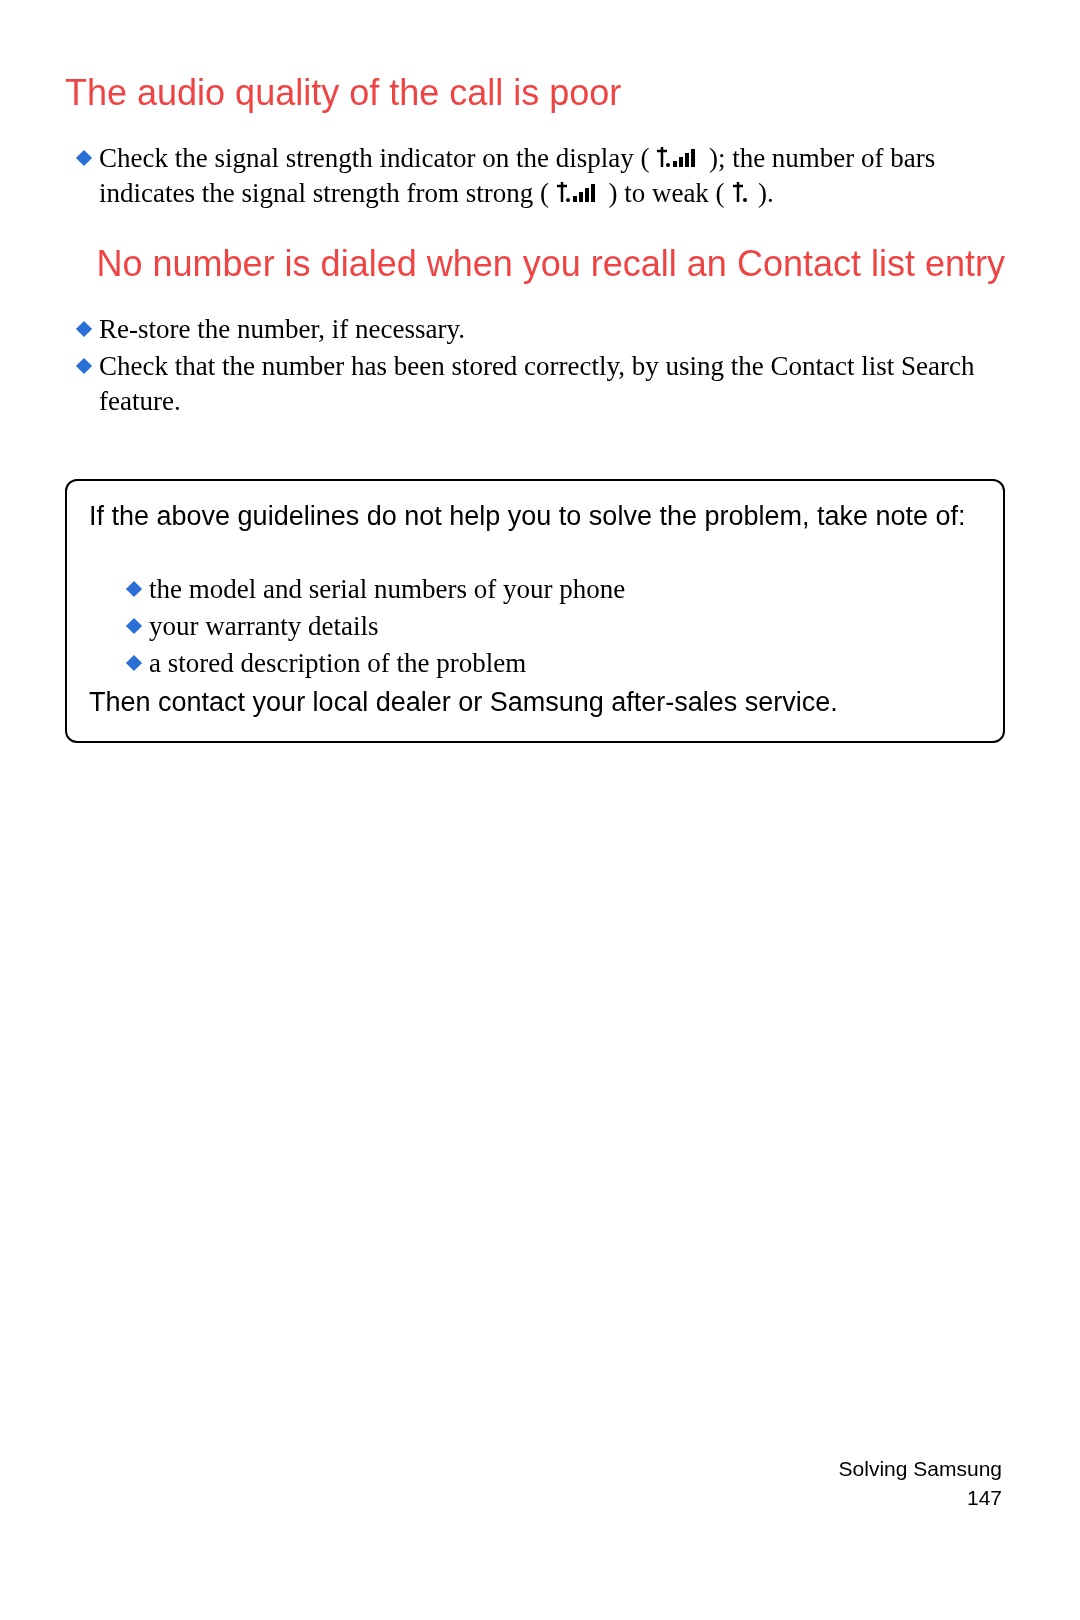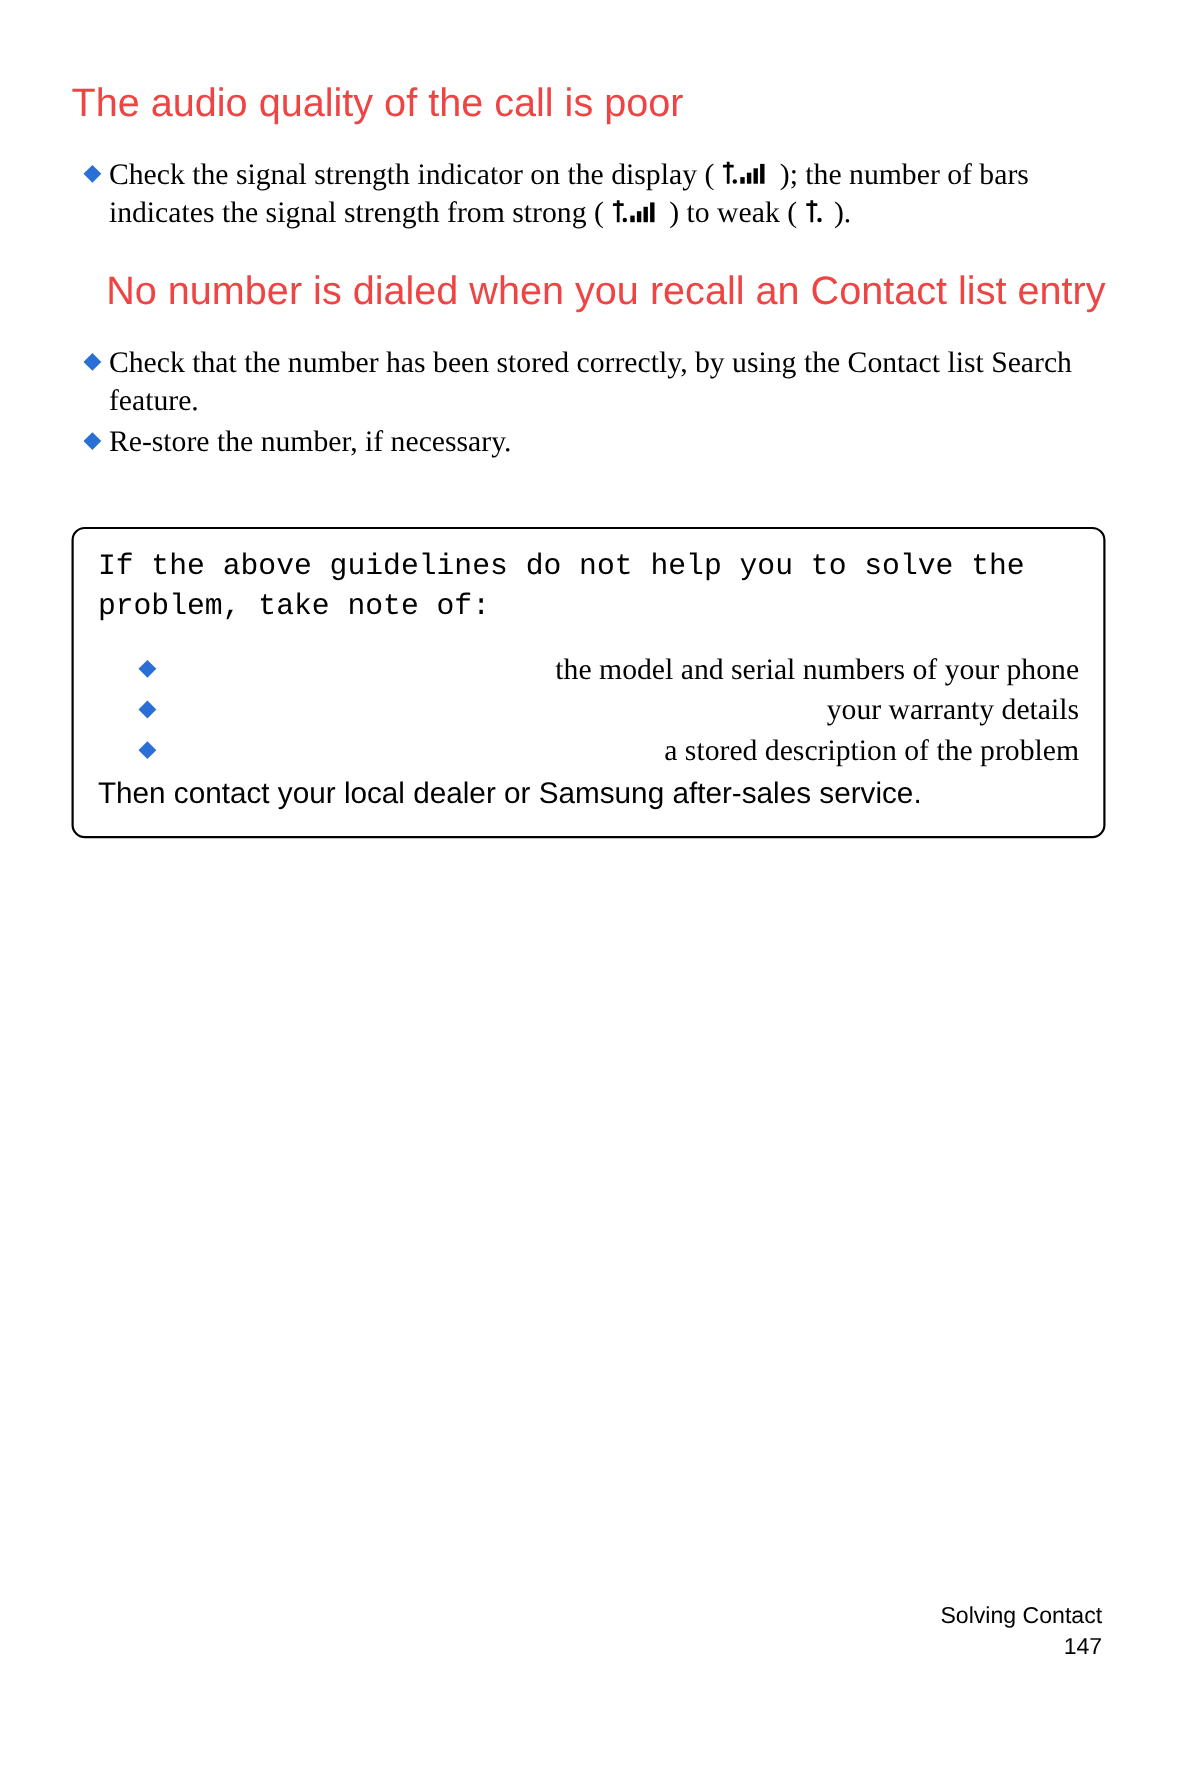--- a/index.html
+++ b/index.html
@@ -37,23 +37,23 @@
     .bullet-item .text { flex: 1; font-family: Liberation Serif, serif; }
     .signal-ico { display:inline-block; vertical-align: -2px; margin: 0 1px; }
     .note-box {
       border: 2px solid #000;
       border-radius: 12px;
       padding: 18px 22px 20px 22px;
       margin-top: 60px;
       font-size: 27px;
       line-height: 1.32;
     }
-    .note-box .intro { margin-bottom: 20px; font-family: Liberation Mono, monospace; }
+    .note-box .intro { margin-bottom: 37px; }
     .note-box .inner-list { margin-left: 36px; margin-bottom: 4px; }
-    .note-box .inner-list .bullet-item { margin-bottom: 2px; text-align: right; }
+    .note-box .inner-list .bullet-item { margin-bottom: 2px; }
     .footer {
       position: absolute;
       right: 78px;
       bottom: 108px;
       text-align: right;
       font-size: 21px;
       line-height: 1.35;
     }
   </style>
 </head>
@@ -96,27 +96,27 @@
     </div>
   </div>
 </div>
 
 <div class="heading heading2">No number is dialed when you recall an Contact list entry</div>
 <div class="bullet-list">
   <div class="bullet-item">
     <svg class="diamond" viewBox="0 0 20 20">
         <polygon points="10,1 19,10 10,19 1,10" fill="#2a6fd6"></polygon>
       </svg>
-    <div class="text">Check that the number has been stored correctly, by using the Contact list Search feature.</div>
+    <div class="text">Re-store the number, if necessary.</div>
   </div>
   <div class="bullet-item">
     <svg class="diamond" viewBox="0 0 20 20">
         <polygon points="10,1 19,10 10,19 1,10" fill="#2a6fd6"></polygon>
       </svg>
-    <div class="text">Re-store the number, if necessary.</div>
+    <div class="text">Check that the number has been stored correctly, by using the Contact list Search feature.</div>
   </div>
 </div>
 
 <div class="note-box">
   <div class="intro">If the above guidelines do not help you to solve the problem, take note of:</div>
   <div class="inner-list">
     <div class="bullet-item">
       <svg class="diamond" viewBox="0 0 20 20">
           <polygon points="10,1 19,10 10,19 1,10" fill="#2a6fd6"></polygon>
         </svg>
@@ -132,15 +132,15 @@
       <svg class="diamond" viewBox="0 0 20 20">
           <polygon points="10,1 19,10 10,19 1,10" fill="#2a6fd6"></polygon>
         </svg>
       <div class="text">a stored description of the problem</div>
     </div>
   </div>
   <div>Then contact your local dealer or Samsung after-sales service.</div>
 </div>
 
 <div class="footer">
-  <div>Solving Contact</div>
+  <div>Solving Samsung</div>
   <div>147</div>
 </div>
 
 </body></html>

